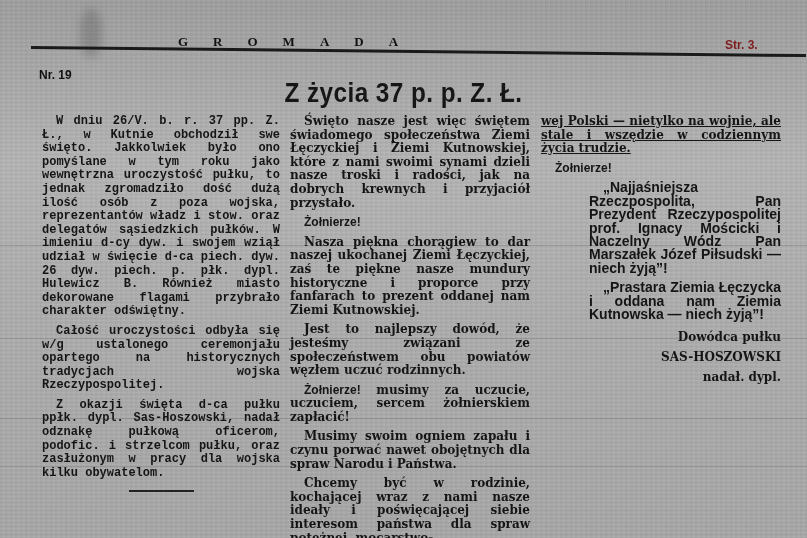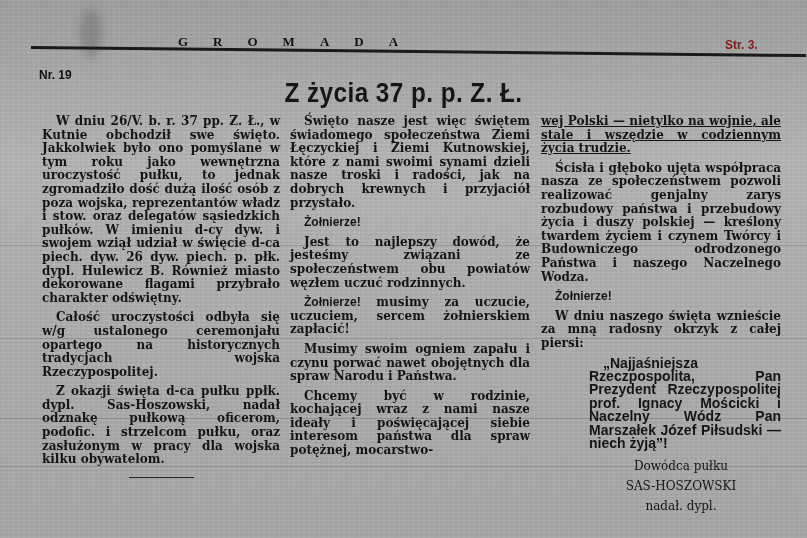--- a/index.html
+++ b/index.html
@@ -59,28 +59,28 @@
       margin: 6px 0 6px 14px; text-indent: 0;
     }
     .col .inhead {
       font-family: "Liberation Sans", sans-serif; font-weight: bold;
     }
     .col .shout {
       font-family: Liberation Sans, sans-serif; font-weight: bold; font-size: 14px;
       line-height: 13.4px;
       margin-left: 48px;
     }
-    .col1 { left: 42px; width: 238px; }
+    .col1 { left: 42px; width: 238px; font-family: Liberation Mono, monospace; }
     .col2 { left: 290px; width: 240px; }
     .col3 { left: 541px; width: 240px; }
     .sep {
       display: block; width: 65px; height: 1.5px; background: #222;
       margin: 10px auto 0 auto;
     }
-    .sign { text-align: center; text-indent: 0 !important; font-weight: normal; margin: 6px 0 0 40px !important; line-height: 20px; }
+    .sign { text-align: right; text-indent: 0 !important; font-weight: bold; margin: 6px 0 0 40px !important; line-height: 20px; }
     .scan-line {
       position: absolute; left: 0; width: 807px; height: 1px; background: rgba(40,40,40,0.35);
     }
   </style>
 </head>
 <body>
 
 <div class="paper"></div>
 <div class="smudge"></div>
 
@@ -101,30 +101,30 @@
 <div class="col col1">
   <p>W dniu 26/V. b. r. 37 pp. Z. Ł., w Kutnie obchodził swe święto. Jakkolwiek było ono pomyślane w tym roku jako wewnętrzna uroczystość pułku, to jednak zgromadziło dość dużą ilość osób z poza wojska, reprezentantów władz i stow. oraz delegatów sąsiedzkich pułków. W imieniu d-cy dyw. i swojem wziął udział w święcie d-ca piech. dyw. 26 dyw. piech. p. płk. dypl. Hulewicz B. Również miasto dekorowane flagami przybrało charakter odświętny.</p>
   <p>Całość uroczystości odbyła się w/g ustalonego ceremonjału opartego na historycznych tradycjach wojska Rzeczypospolitej.</p>
   <p>Z okazji święta d-ca pułku ppłk. dypl. Sas-Hoszowski, nadał odznakę pułkową oficerom, podofic. i strzelcom pułku, oraz zasłużonym w pracy dla wojska kilku obywatelom.</p>
   <span class="sep"></span>
 </div>
 
 <div class="col col2">
   <p>Święto nasze jest więc świętem świadomego społeczeństwa Ziemi Łęczyckiej i Ziemi Kutnowskiej, które z nami swoimi synami dzieli nasze troski i radości, jak na dobrych krewnych i przyjaciół przystało.</p>
   <div class="head">Żołnierze!</div>
+  <p>Nasza piękna chorągiew to dar naszej ukochanej Ziemi Łęczyckiej, zaś te piękne nasze mundury historyczne i proporce przy fanfarach to prezent oddanej nam Ziemi Kutnowskiej.</p>
   <p>Jest to najlepszy dowód, że jesteśmy związani ze społeczeństwem obu powiatów węzłem uczuć rodzinnych.</p>
   <p><span class="inhead">Żołnierze!</span><span> musimy za uczucie, uczuciem, sercem żołnierskiem zapłacić!</span></p>
   <p>Musimy swoim ogniem zapału i czynu porwać nawet obojętnych dla spraw Narodu i Państwa.</p>
   <p>Chcemy być w rodzinie, kochającej wraz z nami nasze ideały i poświęcającej siebie interesom państwa dla spraw potężnej, mocarstwo-</p>
 </div>
 
 <div class="col col3">
   <p class="noind">wej Polski — nietylko na wojnie, ale stale i wszędzie w codziennym życia trudzie.</p>
-  <p>Ścisła i głęboko ujęta współpraca nasza ze społeczeństwem pozwoli realizować genjalny zarys rozbudowy państwa i przebudowy życia i duszy polskiej — kreślony twardem życiem i czynem Twórcy i Budowniczego odrodzonego Państwa i naszego Naczelnego Wodza.</p>
   <div class="head">Żołnierze!</div>
-  <p>W dniu naszego święta wznieście za mną radosny okrzyk z całej piersi:</p>
   <p class="shout">„Najjaśniejsza Rzeczpospolita, Pan Prezydent Rzeczypospolitej prof. Ignacy Mościcki i Naczelny Wódz Pan Marszałek Józef Piłsudski — niech żyją”!</p>
+  <p class="shout">„Prastara Ziemia Łęczycka i oddana nam Ziemia Kutnowska — niech żyją”!</p>
   <p class="sign">
     <span>Dowódca pułku</span><br>
     <span>SAS-HOSZOWSKI</span><br>
     <span>nadał. dypl.</span>
   </p>
 </div>
 
 </body></html>

